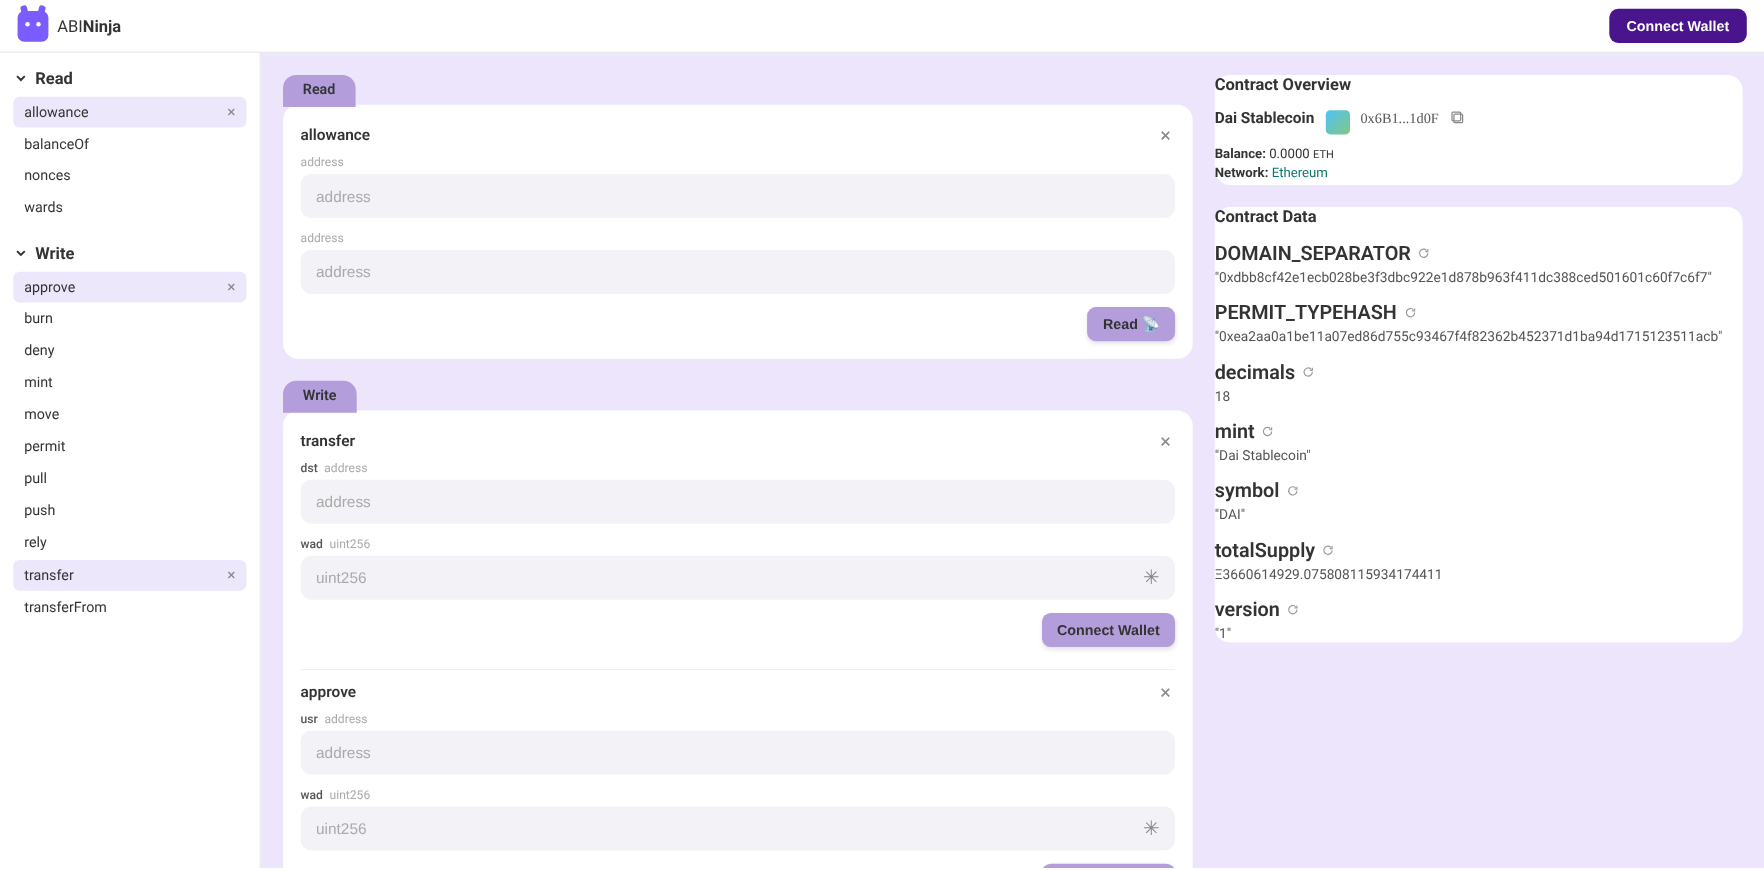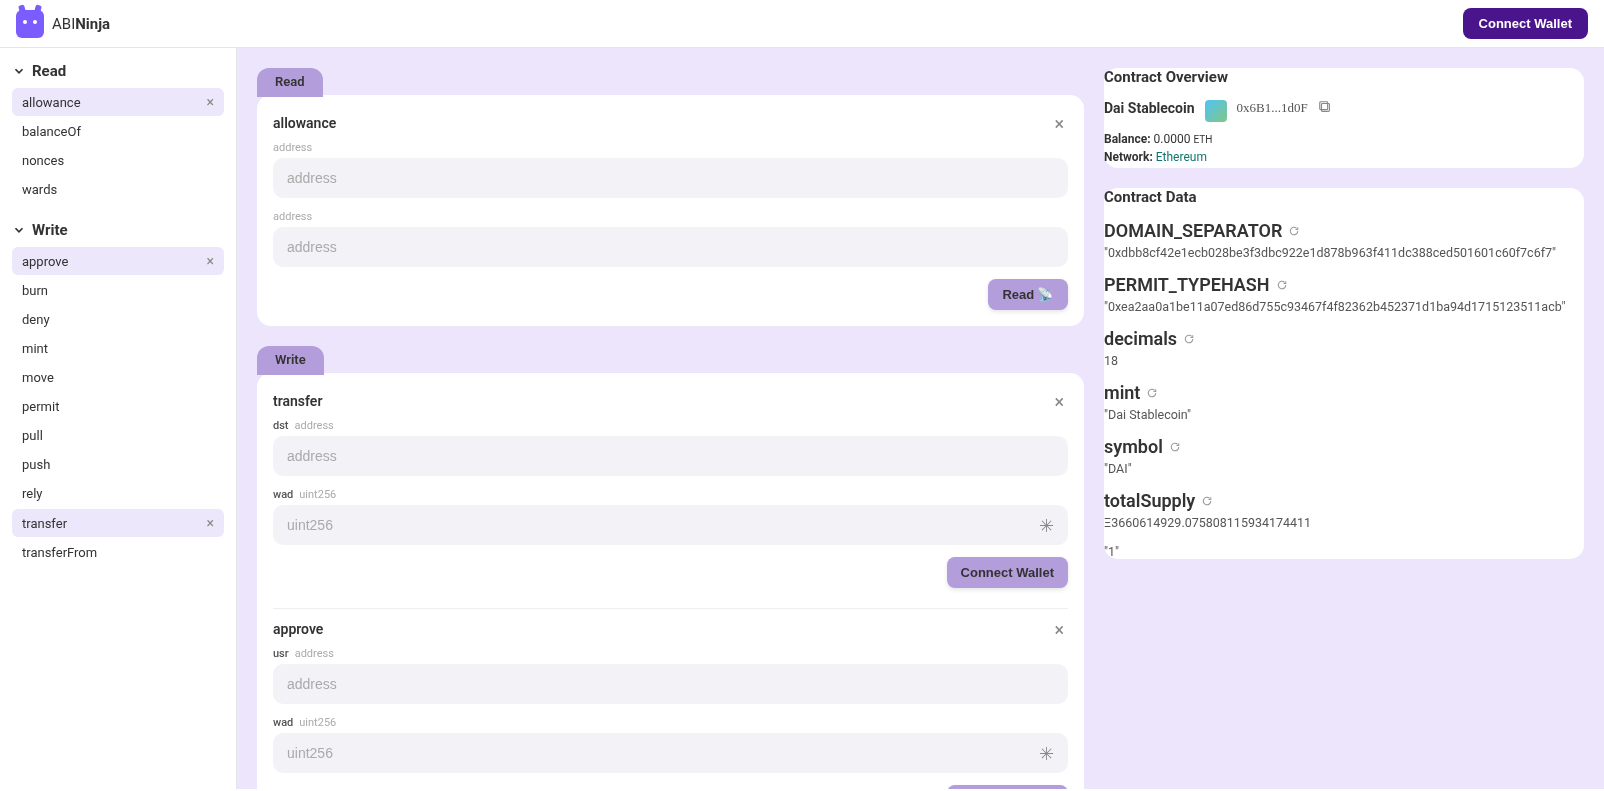--- a/index.html
+++ b/index.html
@@ -289,19 +289,25 @@
             <div class="data-item">
               <div class="dk">
                 <span>totalSupply</span>
                 <span class="refresh"><svg width="12" height="12" viewBox="0 0 16 16">
                     <path d="M13 8a5 5 0 1 1-1.5-3.5M13 3v3h-3" stroke="#999" stroke-width="1.4" fill="none"></path>
                   </svg></span>
               </div>
               <div class="dv">Ξ3660614929.075808115934174411</div>
             </div>
             <div class="data-item">
+              <div class="dk">
+                <span>version</span>
+                <span class="refresh"><svg width="12" height="12" viewBox="0 0 16 16">
+                    <path d="M13 8a5 5 0 1 1-1.5-3.5M13 3v3h-3" stroke="#999" stroke-width="1.4" fill="none"></path>
+                  </svg></span>
+              </div>
               <div class="dv">"1"</div>
             </div>
           </div>
       </div>
     </div>
   </main>
 </div>
 
 </body></html>

